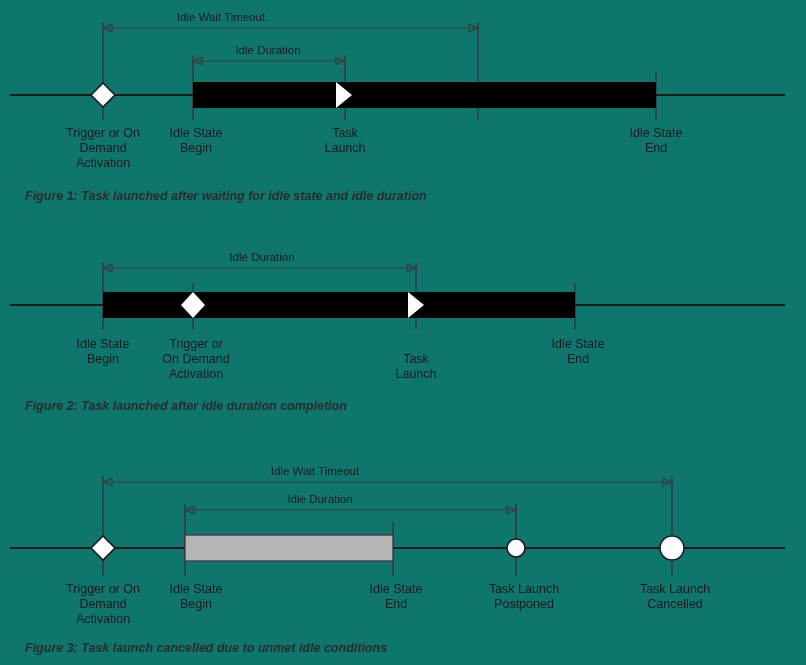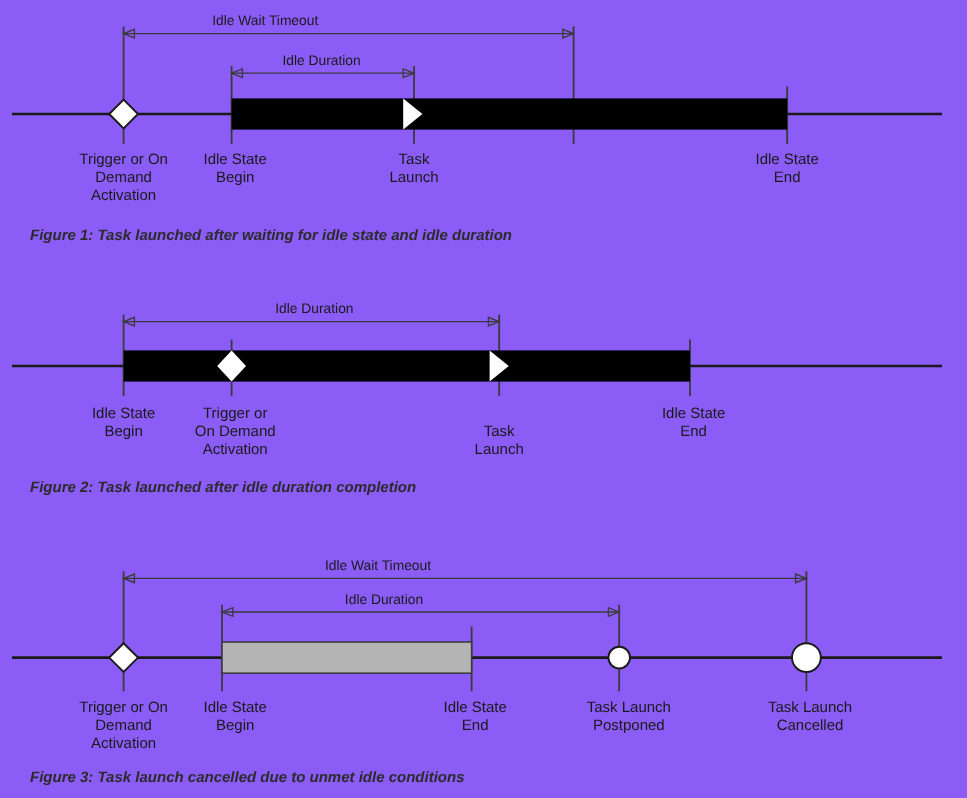--- a/index.html
+++ b/index.html
@@ -2,21 +2,21 @@
 <html><head>
 <meta charset="utf-8">
 <style>
   html,body{margin:0;padding:0;background:#ffffff;}
   body{
     width:806px;height:665px;
     font-family:"Liberation Sans",sans-serif;
     color:#1a1a1a;
     overflow:hidden;
   }
-  #root{position:relative;width:806px;height:665px;background:#8b5cf6;}
+  #root{position:relative;width:806px;height:665px;background:#0f766e;}
   svg{display:block;}
   .fig{position:absolute;left:0;width:806px;}
   #fig1{top:0;height:215px;}
   #fig2{top:220px;height:200px;}
   #fig3{top:440px;height:225px;}
 
   text{font-family:"Liberation Sans",sans-serif;fill:#1a1a1a;}
   .lbl{font-size:12.5px;text-anchor:middle;}
   .dim{font-size:11.5px;text-anchor:middle;}
   .cap{

